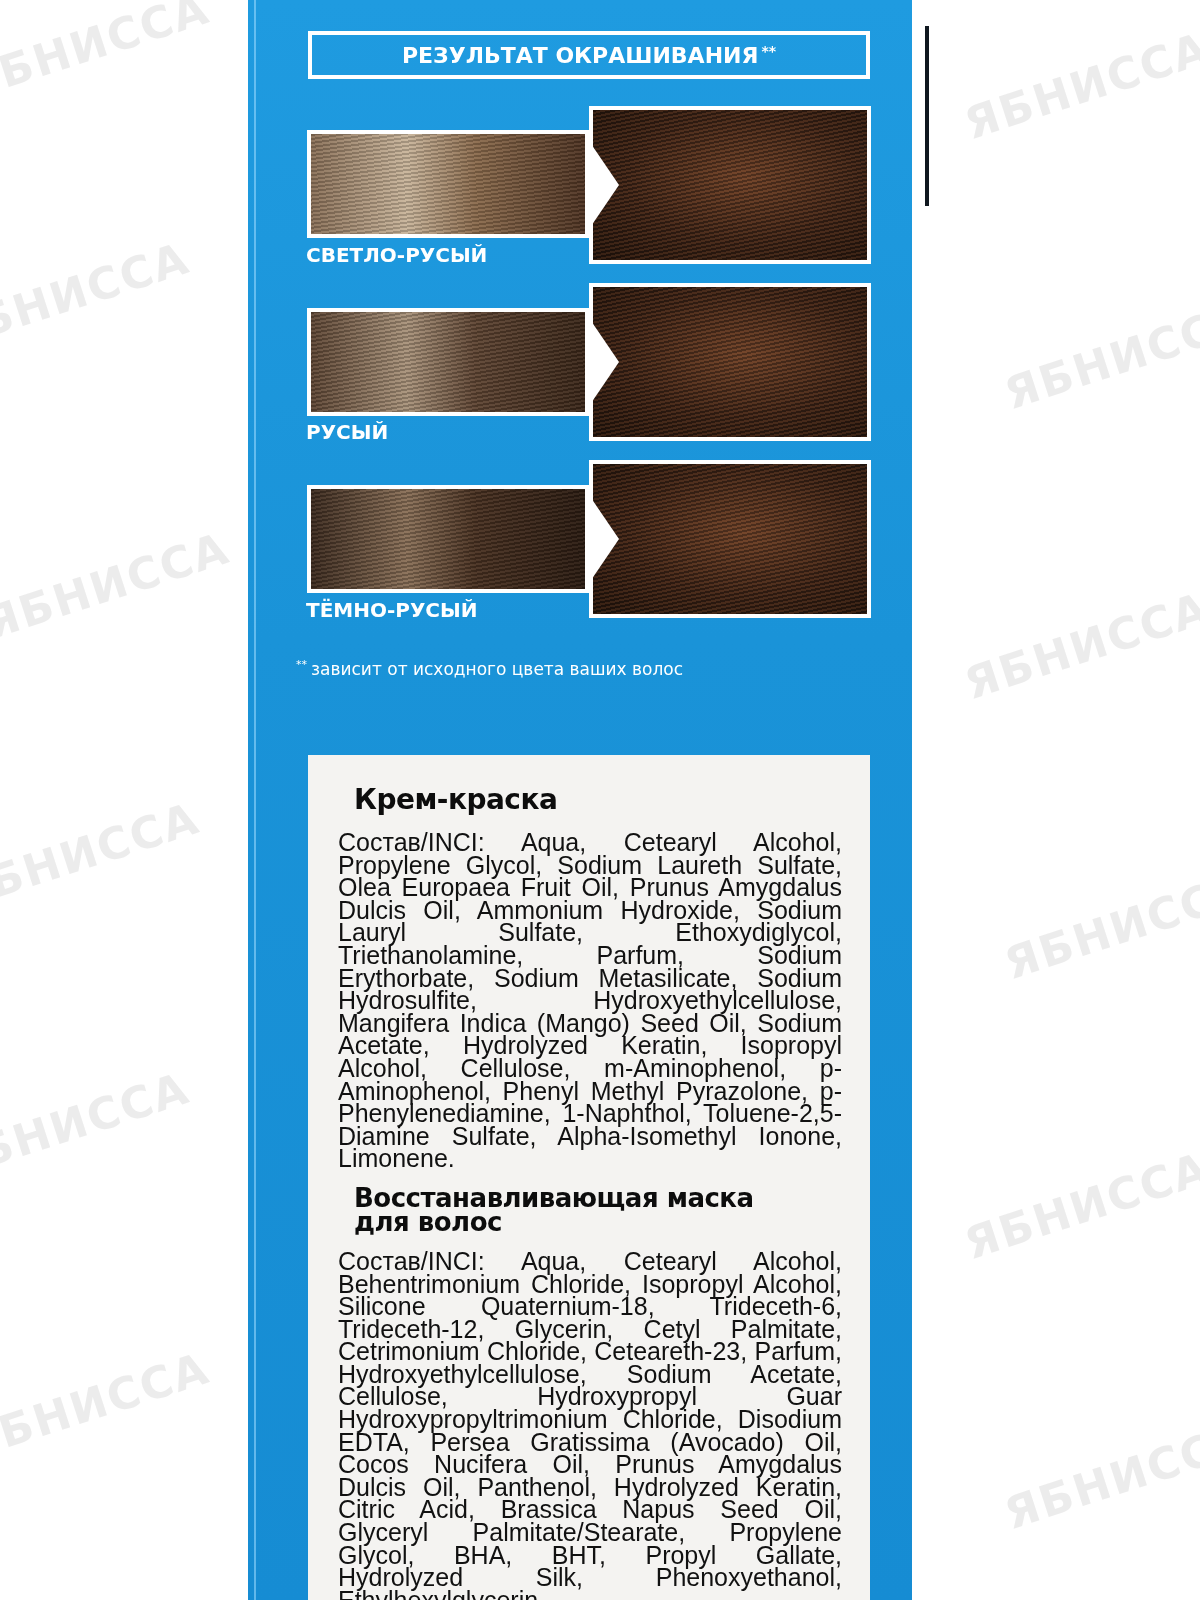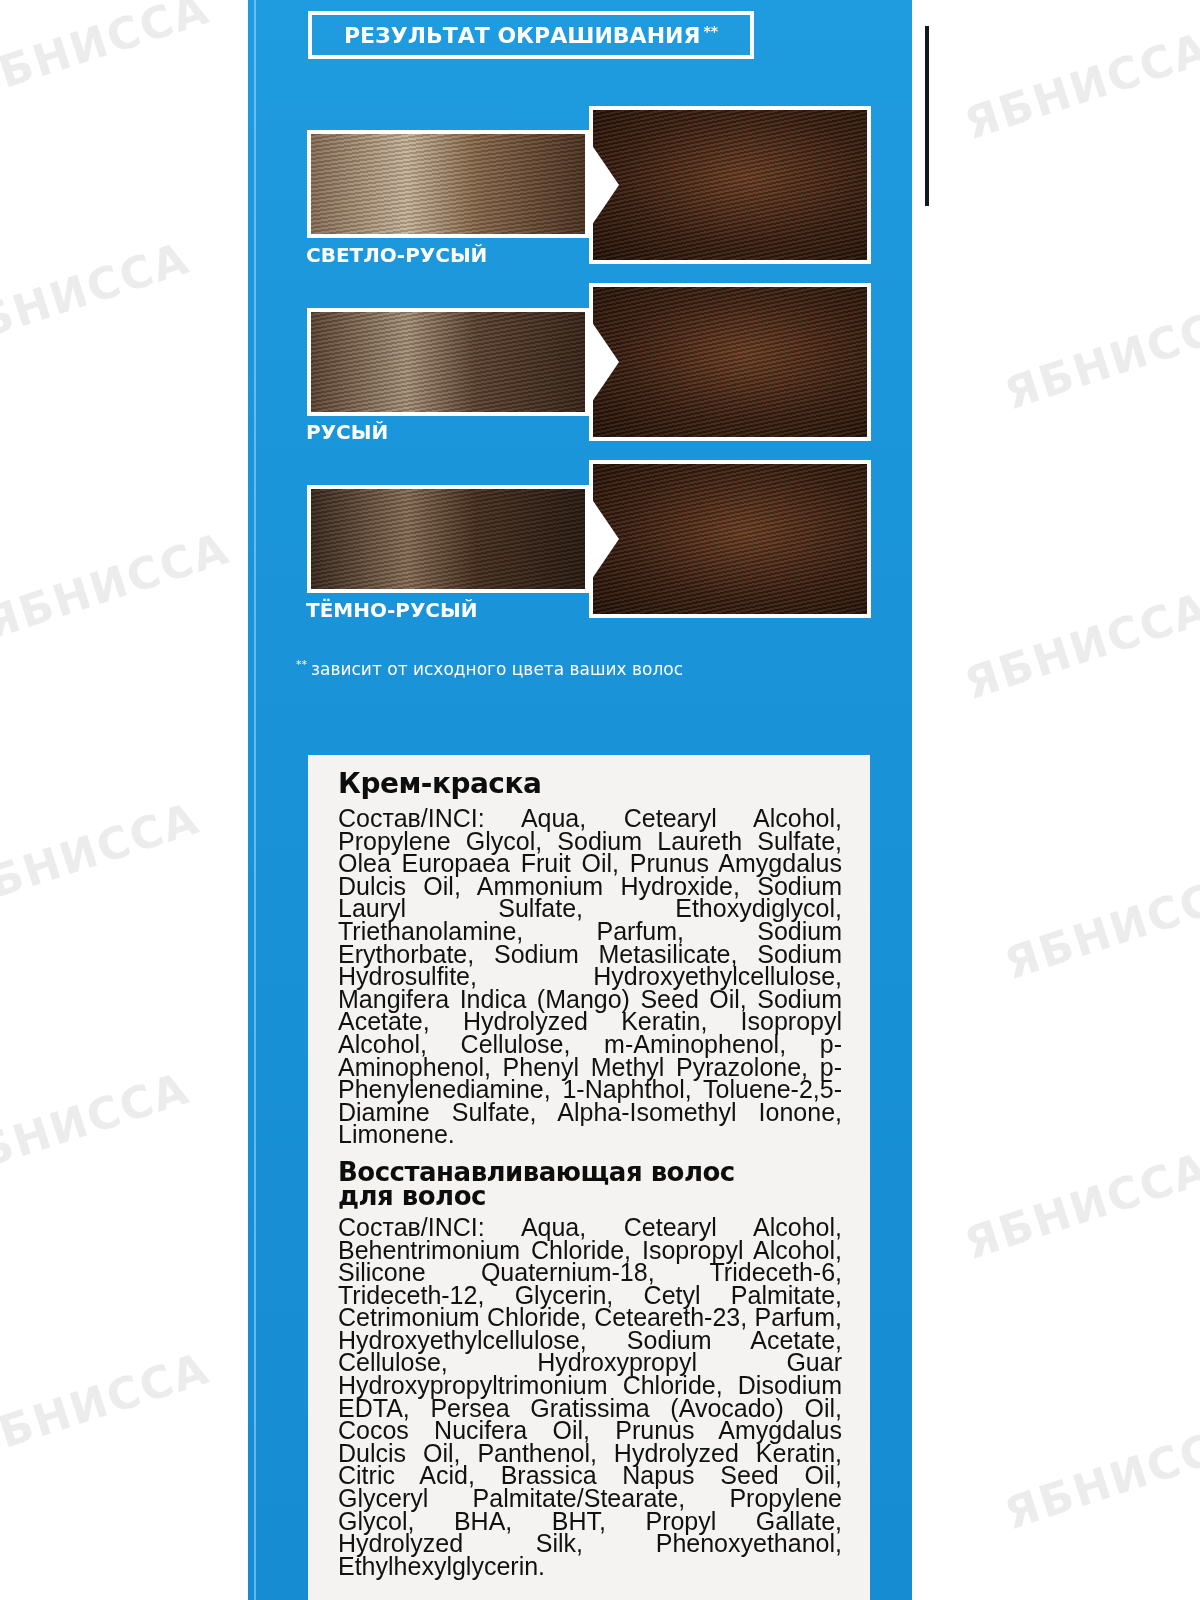--- a/index.html
+++ b/index.html
@@ -15,21 +15,21 @@
     pointer-events:none; z-index:5;
   }
   .box {
     position:absolute; left:248px; top:0; width:664px; height:1600px;
     background:#1e96dc;
     background-image:linear-gradient(180deg,#1f9be0 0%,#1a93d8 40%,#168cd3 100%);
   }
   .box-edge-left { position:absolute; left:254px; top:0; width:2px; height:1600px; background:rgba(160,220,255,0.55); }
   .box-shadow-right { position:absolute; left:925px; top:26px; width:4px; height:180px; background:#101820; }
   .title-frame {
-    position:absolute; left:308px; top:11px; width:446px; height:48px;
+    position:absolute; left:308px; top:31px; width:562px; height:48px;
     border:4px solid #ffffff; box-sizing:border-box;
     display:flex; align-items:center; justify-content:center;
     color:#ffffff; font-family:"DejaVu Sans", sans-serif; font-weight:bold; font-size:22px;
   }
   .title-frame sup { font-size:14px; margin-left:3px; position:relative; top:-4px; }
   .swatch {
     position:absolute; border:4px solid #ffffff; box-sizing:border-box; overflow:hidden;
   }
   .before { left:307px; width:282px; height:108px; }
   .after { left:589px; width:282px; height:158px; }
@@ -57,21 +57,21 @@
   .footnote {
     position:absolute; left:296px; top:658px; color:#ffffff; font-size:17px;
     font-family:"DejaVu Sans", sans-serif;
   }
   .footnote sup { font-size:11px; margin-right:4px; }
   .panel {
     position:absolute; left:308px; top:755px; width:562px; height:845px;
     background:#f4f3f1; box-sizing:border-box; padding:14px 28px 0 30px;
   }
   .panel h2 {
-    margin:0; font-family:"DejaVu Sans", sans-serif; font-weight:bold; color:#0d0d0d;
+    margin:16px; font-family:"DejaVu Sans", sans-serif; font-weight:bold; color:#0d0d0d;
     font-size:28px; line-height:30px; letter-spacing:-0.5px;
   }
   .panel h2.two-line { font-size:26px; line-height:24px; }
   .panel p {
     margin:8px 0 14px 0; font-family:"Liberation Sans", sans-serif; font-size:25px;
     line-height:22.6px; color:#111111; text-align:justify; text-align-last:left;
   }
 </style>
 </head>
 <body>
@@ -119,17 +119,17 @@
 <div class="footnote">
   <sup>**</sup><span>зависит от исходного цвета ваших волос</span>
 </div>
 
 <div class="panel">
   <h2>Крем-краска</h2>
   <p>Состав/INCI: Aqua, Cetearyl Alcohol, Propylene Glycol, Sodium Laureth Sulfate, Olea Europaea Fruit Oil, Prunus Amygdalus Dulcis Oil, Ammonium Hydroxide, Sodium Lauryl Sulfate, Ethoxydiglycol, Triethanolamine, Parfum, Sodium Erythorbate, Sodium Metasilicate, Sodium Hydrosulfite, Hydroxyethylcellulose, Mangifera Indica (Mango) Seed Oil, Sodium Acetate, Hydrolyzed Keratin, Isopropyl Alcohol, Cellulose, m-Aminophenol, p-Aminophenol, Phenyl Methyl Pyrazolone, p-Phenylenediamine, 1-Naphthol, Toluene-2,5-Diamine Sulfate, Alpha-Isomethyl Ionone, Limonene.</p>
 
 
   <h2 class="two-line">
-    <span>Восстанавливающая волос</span><br>
+    <span>Восстанавливающая маска</span><br>
     <span>для волос</span>
   </h2>
   <p>Состав/INCI: Aqua, Cetearyl Alcohol, Behentrimonium Chloride, Isopropyl Alcohol, Silicone Quaternium-18, Trideceth-6, Trideceth-12, Glycerin, Cetyl Palmitate, Cetrimonium Chloride, Ceteareth-23, Parfum, Hydroxyethylcellulose, Sodium Acetate, Cellulose, Hydroxypropyl Guar Hydroxypropyltrimonium Chloride, Disodium EDTA, Persea Gratissima (Avocado) Oil, Cocos Nucifera Oil, Prunus Amygdalus Dulcis Oil, Panthenol, Hydrolyzed Keratin, Citric Acid, Brassica Napus Seed Oil, Glyceryl Palmitate/Stearate, Propylene Glycol, BHA, BHT, Propyl Gallate, Hydrolyzed Silk, Phenoxyethanol, Ethylhexylglycerin.</p>
 </div>
 
 </body></html>

